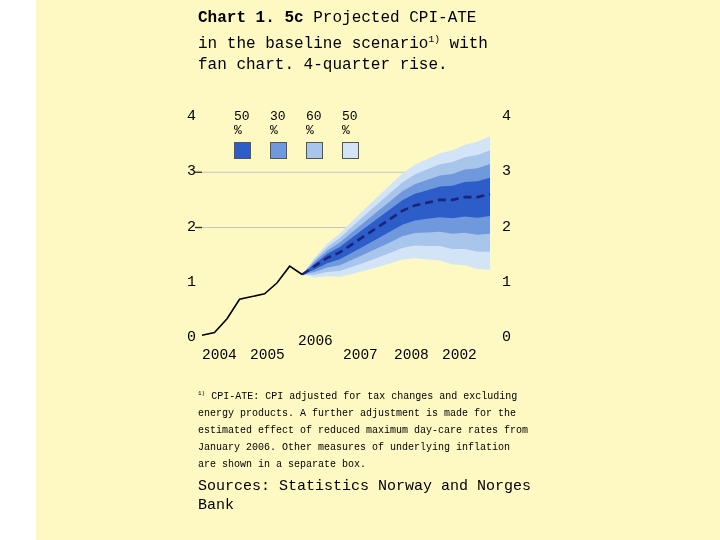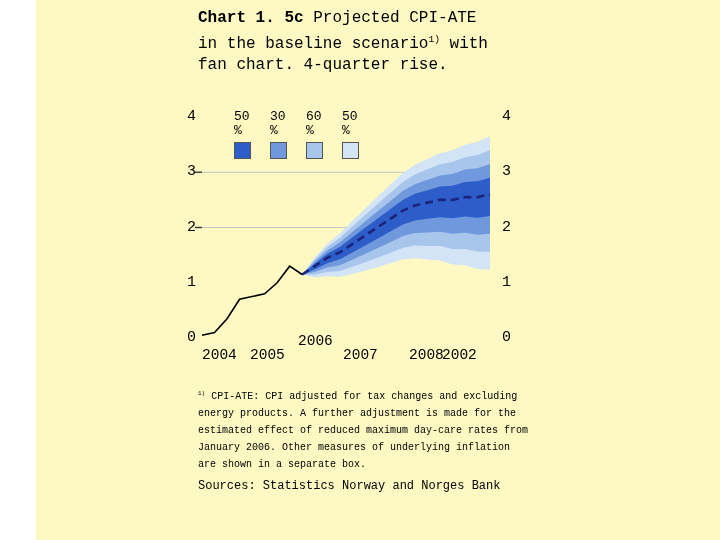--- a/index.html
+++ b/index.html
@@ -22,21 +22,21 @@
   .legend-swatch{width:17px;height:17px;margin-top:4px;border:1px solid #555;box-sizing:border-box;}
   #fan-chart-svg{position:absolute;left:150px;top:105px;}
   .axis-label{position:absolute;font-size:15px;line-height:18px;height:18px;}
   .x-label{font-size:14.5px;text-align:left;}
   #footnote{
     position:absolute;left:162px;top:385px;width:332px;
     font-size:10px;line-height:17px;
   }
   #sources{
     position:absolute;left:162px;top:477px;width:360px;
-    font-size:12px;line-height:19px;
+    font-size:15px;line-height:19px;
   }
 </style>
 </head>
 <body>
 
 <div id="stage">
 
   <div id="chart-title">
     <span class="bold">Chart 1. 5c</span><span> Projected CPI-ATE in the baseline scenario</span><sup>1)</sup><span> with fan chart. 4-quarter rise.</span>
   </div>
@@ -90,15 +90,15 @@
     <div class="axis-label" style="left: 134px; top: 218.5px; width: 26px; text-align: right;">2</div>
     <div class="axis-label" style="left: 466px; top: 218.5px; width: 26px; text-align: left;">2</div>
     <div class="axis-label" style="left: 134px; top: 163.25px; width: 26px; text-align: right;">3</div>
     <div class="axis-label" style="left: 466px; top: 163.25px; width: 26px; text-align: left;">3</div>
     <div class="axis-label" style="left: 134px; top: 108px; width: 26px; text-align: right;">4</div>
     <div class="axis-label" style="left: 466px; top: 108px; width: 26px; text-align: left;">4</div>
     <div class="axis-label x-label" style="left: 166px; top: 346px; width: 48px;">2004</div>
     <div class="axis-label x-label" style="left: 214px; top: 346px; width: 48px;">2005</div>
     <div class="axis-label x-label" style="left: 262px; top: 332px; width: 48px;">2006</div>
     <div class="axis-label x-label" style="left: 307px; top: 346px; width: 48px;">2007</div>
-    <div class="axis-label x-label" style="left: 373px; top: 346px; width: 48px;">2008</div>
+    <div class="axis-label x-label" style="left: 358px; top: 346px; width: 48px;">2008</div>
     <div class="axis-label x-label" style="left: 406px; top: 346px; width: 48px;">2002</div>
   </div>
 
 </body></html>

